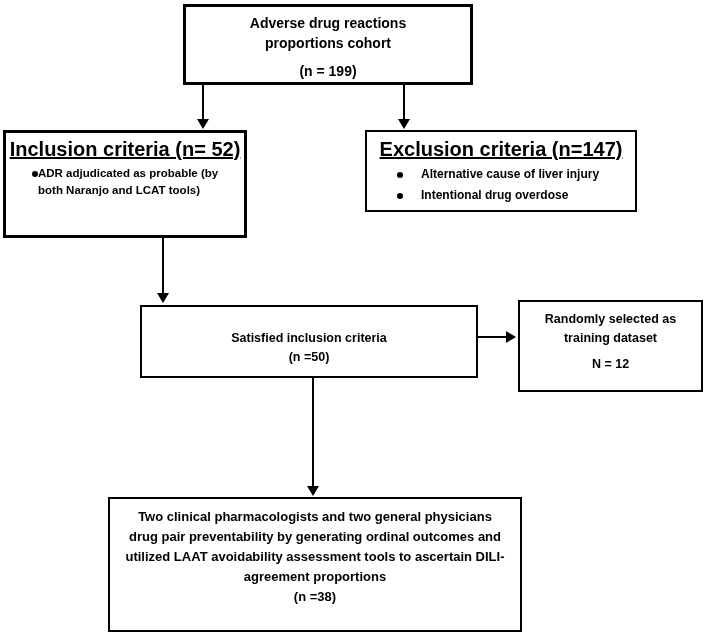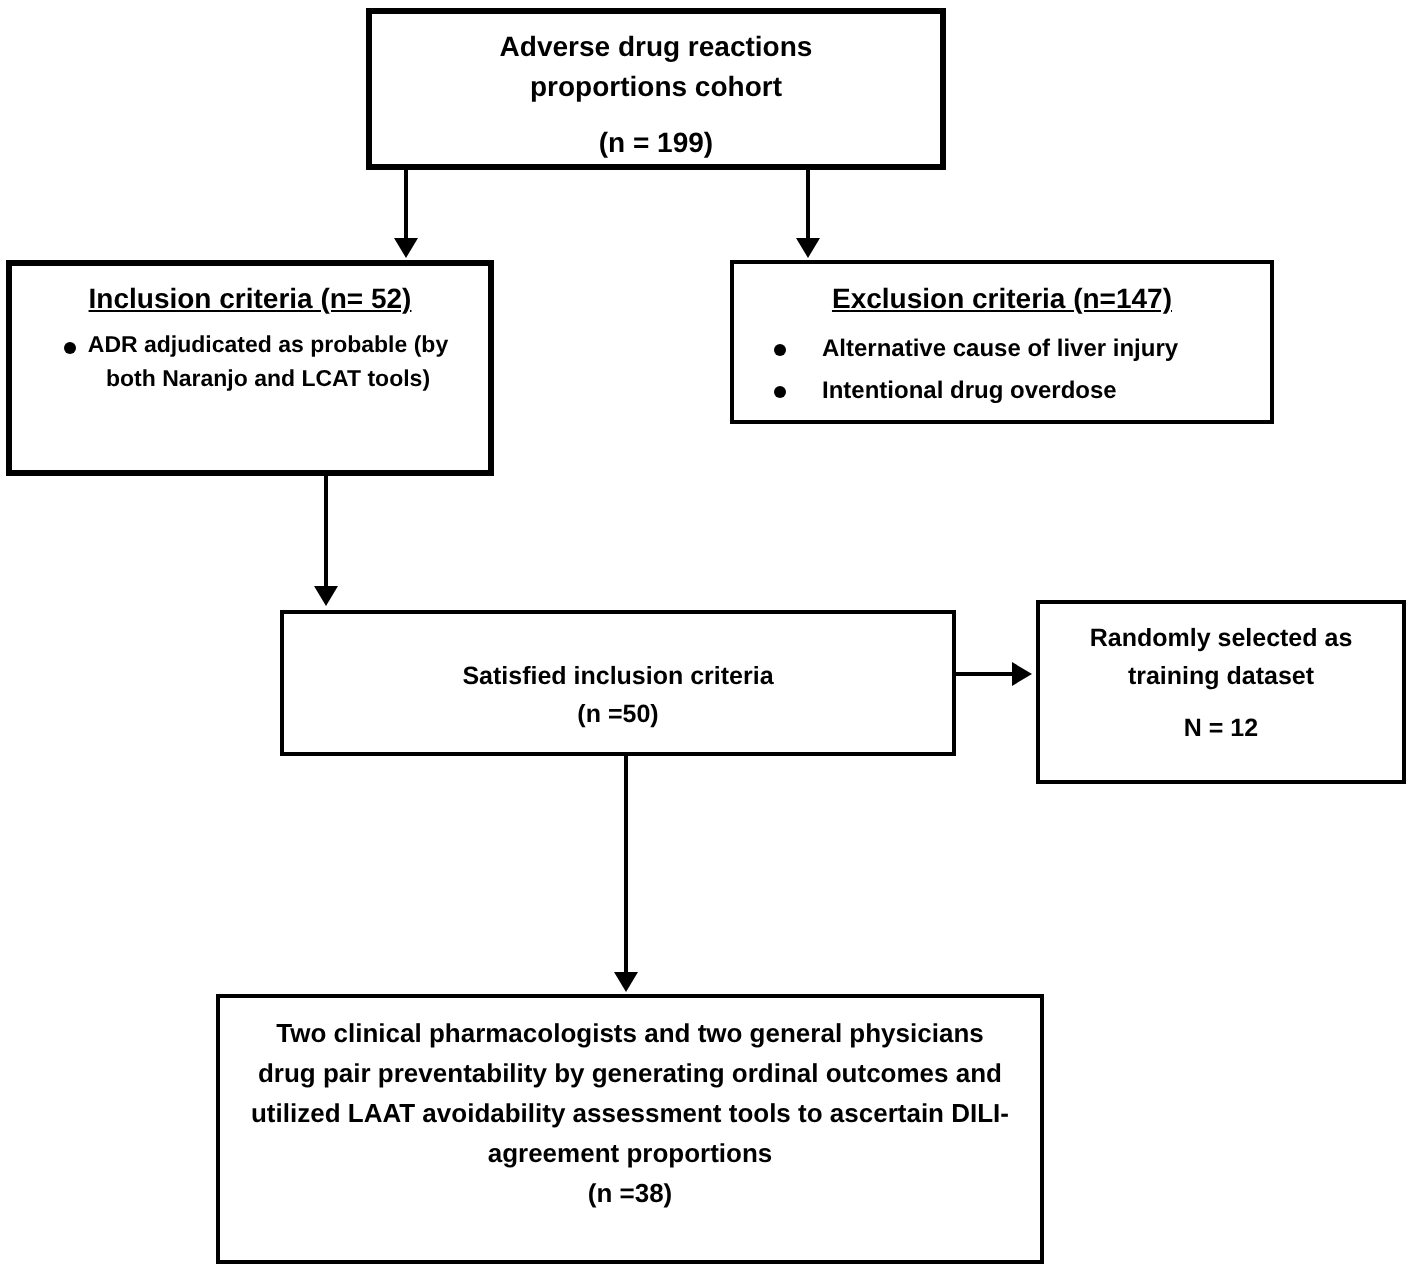--- a/index.html
+++ b/index.html
@@ -19,31 +19,31 @@
     box-sizing:border-box;
     text-align:center;
   }
   .line{white-space:nowrap;}
   
   .cohort{left:183px;top:4px;width:290px;height:81px;border-width:3px;
           padding-top:6px;font-size:14px;line-height:20px;}
   .cohort .count{margin-top:8px;}
 
   .inclusion{left:3px;top:130px;width:244px;height:108px;border-width:3px;}
-  .heading{margin-top:7px;font-size:14px;line-height:18px;text-decoration:underline;}
+  .heading{margin-top:7px;font-size:20px;line-height:18px;text-decoration:underline;}
   .inclusion .bullets{margin-top:7px;}
   .bullet-row{display:flex;align-items:flex-start;}
   .inclusion .bullet-row{padding-left:26px;padding-right:14px;}
   .dot{width:6px;height:6px;border-radius:50%;background:#000000;margin-top:6px;flex:none;}
-  .inclusion .bullet-text{flex:1;text-align:center;font-size:11.5px;line-height:17px;}
+  .inclusion .bullet-text{flex:1;text-align:left;font-size:11.5px;line-height:17px;}
 
   .exclusion{left:365px;top:130px;width:272px;height:82px;}
   .exclusion .heading{margin-top:8px;}
   .exclusion .bullets{margin-top:8px;}
-  .exclusion .bullet-row{padding-left:20px;margin-bottom:5px;text-align:left;}
+  .exclusion .bullet-row{padding-left:30px;margin-bottom:5px;text-align:left;}
   .exclusion .bullet-text{margin-left:18px;font-size:12px;line-height:16px;}
 
   .satisfied{left:140px;top:305px;width:338px;height:73px;
              padding-top:22px;font-size:12.5px;line-height:19px;}
 
   .training{left:518px;top:300px;width:185px;height:92px;
             padding-top:8px;font-size:12.5px;line-height:19px;}
   .training .count{margin-top:7px;}
 
   .final{left:108px;top:497px;width:414px;height:135px;

